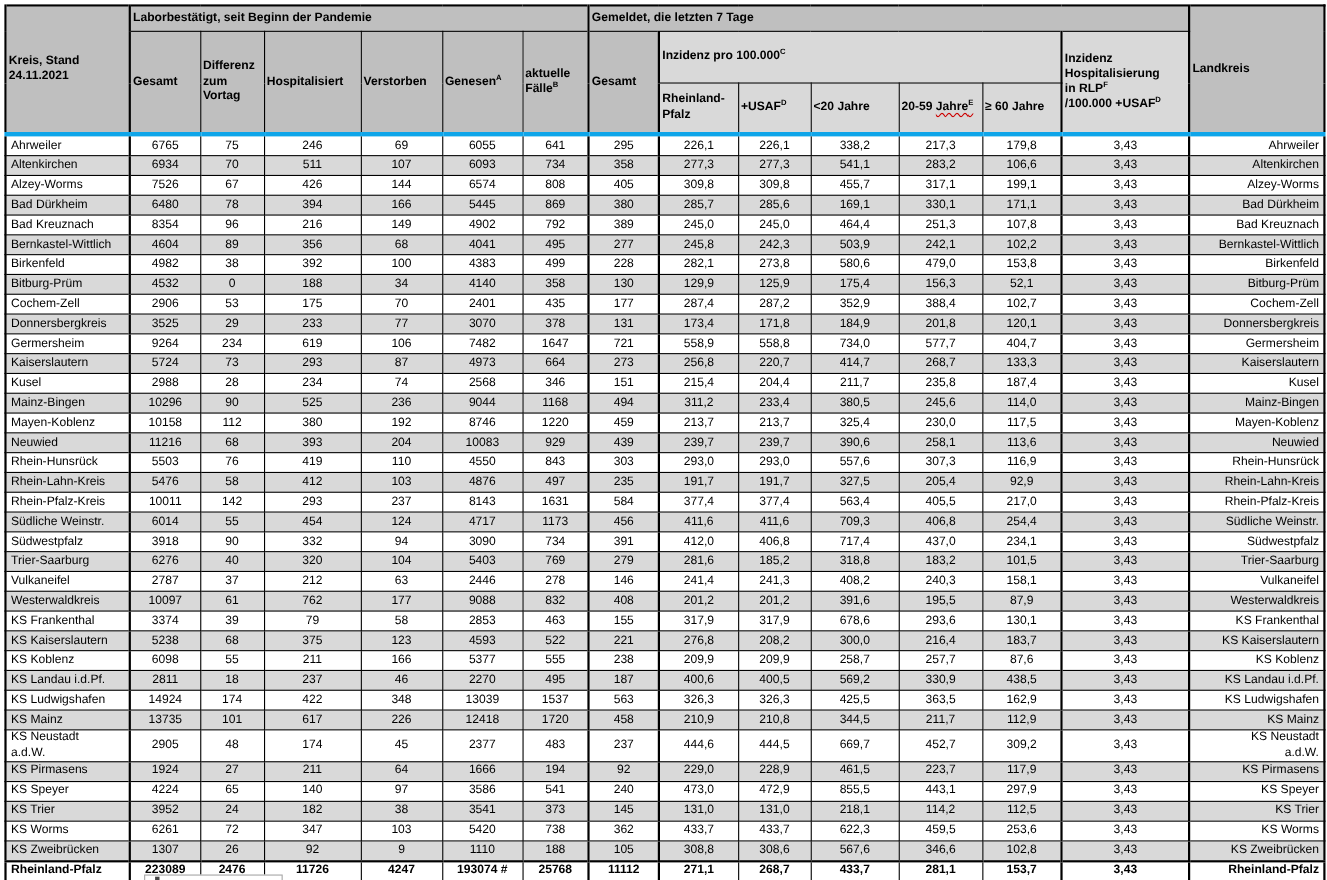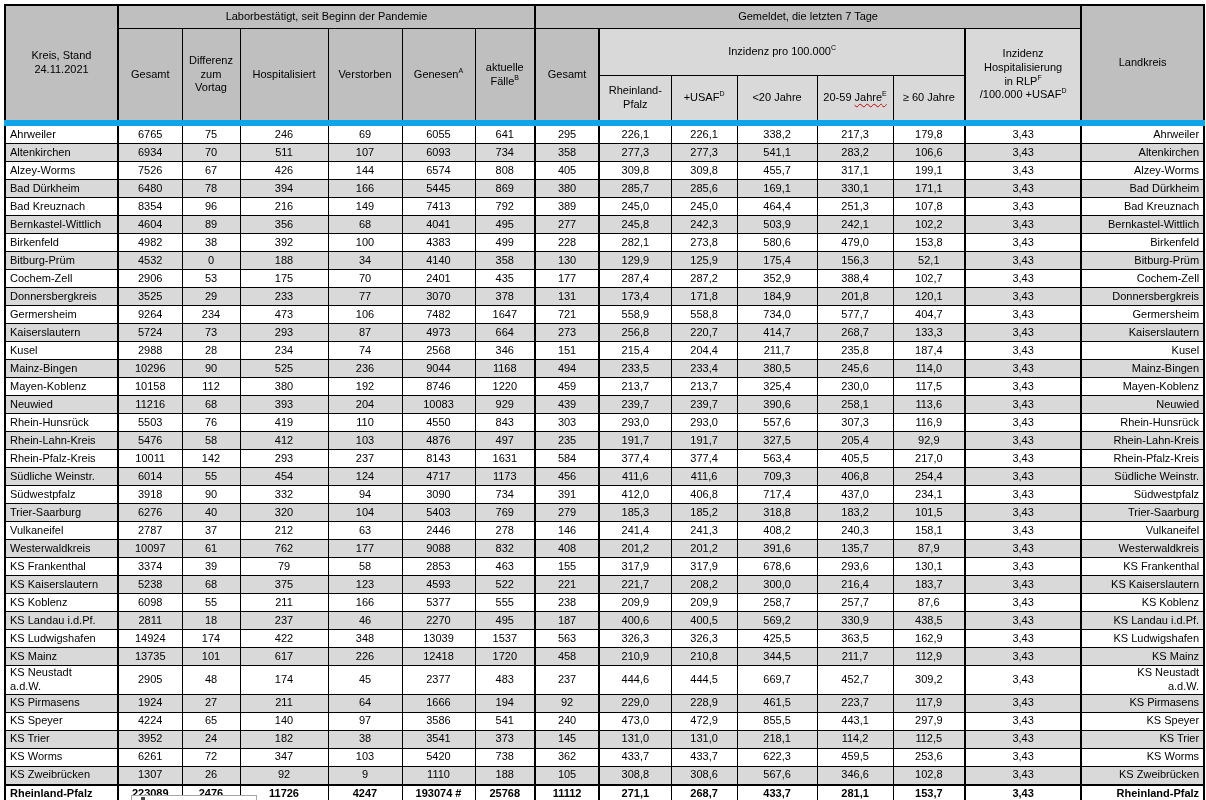--- a/index.html
+++ b/index.html
@@ -10,29 +10,29 @@
     color:#000;
   }
   .sheet{padding:4px 3px 0 4px;}
   table{
     border-collapse:collapse;table-layout:fixed;width:1199px;
     border:2px solid #000;
     font-family:"Liberation Sans","DejaVu Sans",sans-serif;
     font-size:11px;
   }
   th,td{border:1px solid #000;overflow:hidden;padding:0 2px;vertical-align:middle;}
-  thead th{background:#bfbfbf;font-weight:normal;text-align:center;line-height:1.25;}
+  thead th{background:#bfbfbf;font-weight:bold;text-align:left;line-height:1.25;}
   thead th.hl{background:#d9d9d9;}
   thead tr.r1 th{height:22px;}
   thead tr.r2 th{height:46px;}
   thead tr.r3 th{height:44px;}
   .bl2{border-left:2px solid #000 !important;}
   tbody td{height:17px;text-align:center;line-height:1.25;}
   tbody tr:nth-child(even) td{background:#d9d9d9;}
-  tbody tr:first-child td{border-top:6px solid #0ea5e9;margin-left:40px;}
+  tbody tr:first-child td{border-top:4px solid #0ea5e9;margin-left:40px;}
   td.c-name{text-align:left;padding-left:4px;white-space:pre-line;}
   td.c-land{text-align:right;padding-right:4px;white-space:pre-line;}
   tr.total td{border-top:2px solid #000;font-weight:bold;background:#fff !important;}
   sup{font-size:7px;vertical-align:super;line-height:0;}
   .wavy{
     text-decoration:underline;
     text-decoration-style:wavy;
     text-decoration-color:#cc0000;
     text-decoration-thickness:1px;
     text-underline-offset:2px;
@@ -167,21 +167,21 @@
           <td>171,1</td>
           <td class="bl2">3,43</td>
           <td class="c-land bl2">Bad Dürkheim</td>
         </tr>
         <tr>
           <td class="c-name">Bad Kreuznach</td>
           <td class="bl2">8354</td>
           <td>96</td>
           <td>216</td>
           <td>149</td>
-          <td>7413</td>
+          <td>4902</td>
           <td>792</td>
           <td class="bl2">389</td>
           <td class="bl2">245,0</td>
           <td>245,0</td>
           <td>464,4</td>
           <td>251,3</td>
           <td>107,8</td>
           <td class="bl2">3,43</td>
           <td class="c-land bl2">Bad Kreuznach</td>
         </tr>
@@ -267,21 +267,21 @@
           <td>184,9</td>
           <td>201,8</td>
           <td>120,1</td>
           <td class="bl2">3,43</td>
           <td class="c-land bl2">Donnersbergkreis</td>
         </tr>
         <tr>
           <td class="c-name">Germersheim</td>
           <td class="bl2">9264</td>
           <td>234</td>
-          <td>473</td>
+          <td>619</td>
           <td>106</td>
           <td>7482</td>
           <td>1647</td>
           <td class="bl2">721</td>
           <td class="bl2">558,9</td>
           <td>558,8</td>
           <td>734,0</td>
           <td>577,7</td>
           <td>404,7</td>
           <td class="bl2">3,43</td>
@@ -323,21 +323,21 @@
         </tr>
         <tr>
           <td class="c-name">Mainz-Bingen</td>
           <td class="bl2">10296</td>
           <td>90</td>
           <td>525</td>
           <td>236</td>
           <td>9044</td>
           <td>1168</td>
           <td class="bl2">494</td>
-          <td class="bl2">233,5</td>
+          <td class="bl2">311,2</td>
           <td>233,4</td>
           <td>380,5</td>
           <td>245,6</td>
           <td>114,0</td>
           <td class="bl2">3,43</td>
           <td class="c-land bl2">Mainz-Bingen</td>
         </tr>
         <tr>
           <td class="c-name">Mayen-Koblenz</td>
           <td class="bl2">10158</td>
@@ -459,21 +459,21 @@
         </tr>
         <tr>
           <td class="c-name">Trier-Saarburg</td>
           <td class="bl2">6276</td>
           <td>40</td>
           <td>320</td>
           <td>104</td>
           <td>5403</td>
           <td>769</td>
           <td class="bl2">279</td>
-          <td class="bl2">185,3</td>
+          <td class="bl2">281,6</td>
           <td>185,2</td>
           <td>318,8</td>
           <td>183,2</td>
           <td>101,5</td>
           <td class="bl2">3,43</td>
           <td class="c-land bl2">Trier-Saarburg</td>
         </tr>
         <tr>
           <td class="c-name">Vulkaneifel</td>
           <td class="bl2">2787</td>
@@ -496,21 +496,21 @@
           <td class="bl2">10097</td>
           <td>61</td>
           <td>762</td>
           <td>177</td>
           <td>9088</td>
           <td>832</td>
           <td class="bl2">408</td>
           <td class="bl2">201,2</td>
           <td>201,2</td>
           <td>391,6</td>
-          <td>135,7</td>
+          <td>195,5</td>
           <td>87,9</td>
           <td class="bl2">3,43</td>
           <td class="c-land bl2">Westerwaldkreis</td>
         </tr>
         <tr>
           <td class="c-name">KS Frankenthal</td>
           <td class="bl2">3374</td>
           <td>39</td>
           <td>79</td>
           <td>58</td>
@@ -527,21 +527,21 @@
         </tr>
         <tr>
           <td class="c-name">KS Kaiserslautern</td>
           <td class="bl2">5238</td>
           <td>68</td>
           <td>375</td>
           <td>123</td>
           <td>4593</td>
           <td>522</td>
           <td class="bl2">221</td>
-          <td class="bl2">221,7</td>
+          <td class="bl2">276,8</td>
           <td>208,2</td>
           <td>300,0</td>
           <td>216,4</td>
           <td>183,7</td>
           <td class="bl2">3,43</td>
           <td class="c-land bl2">KS Kaiserslautern</td>
         </tr>
         <tr>
           <td class="c-name">KS Koblenz</td>
           <td class="bl2">6098</td>

